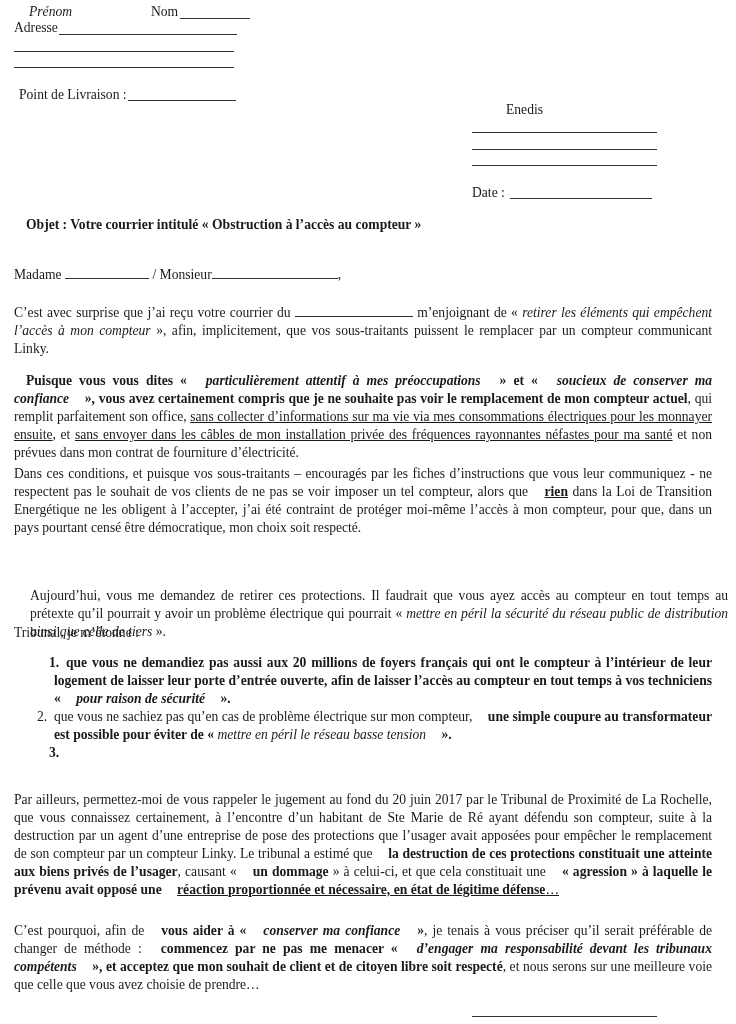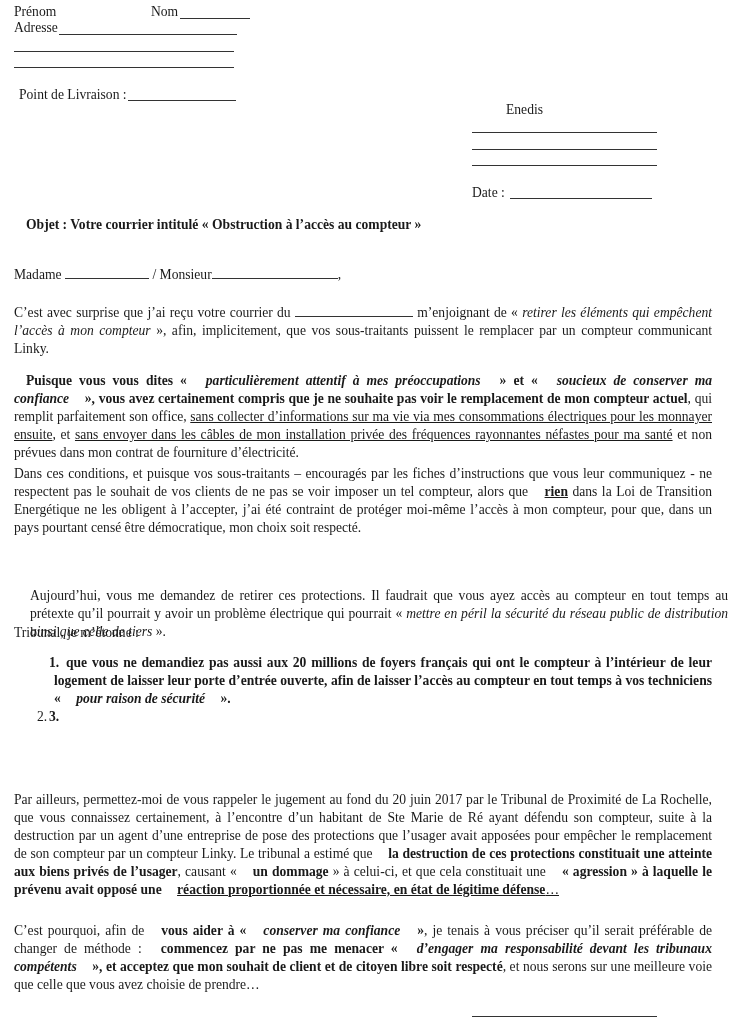--- a/index.html
+++ b/index.html
@@ -22,21 +22,21 @@
   .list li { position: relative; padding-left: 40px; }
   .list .num { position: absolute; left: 23px; top: 0; }
   .b { font-weight: bold; margin-left: 12px; }
   .i { font-style: italic; }
   .u { text-decoration: underline; }
 </style>
 </head>
 <body>
 
 <div>
-  <span class="abs" style="left:14px;top:4px;">Prénom</span>
+  <span class="abs" style="left:29px;top:4px;font-style:italic;">Prénom</span>
   <span class="abs" style="left:151px;top:4px;">Nom</span>
   <div class="line" style="left:180px;top:18px;width:70px;"></div>
   <span class="abs" style="left:14px;top:20px;">Adresse</span>
   <div class="line" style="left:59px;top:34px;width:178px;"></div>
   <div class="line" style="left:14px;top:51px;width:220px;"></div>
   <div class="line" style="left:14px;top:67px;width:220px;"></div>
   <span class="abs" style="left:19px;top:87px;">Point de Livraison :</span>
   <div class="line" style="left:128px;top:100px;width:108px;"></div>
 </div>
 
@@ -58,20 +58,20 @@
 </div>
 
 <p class="para" style="top:304px;margin:0;"><span class="">C’est avec surprise que j’ai reçu votre courrier du </span><span class="blank" style="width: 118px;"></span><span class=""> m’enjoignant de « </span><span class="i">retirer les éléments qui empêchent l’accès à mon compteur</span><span class=""> », afin, implicitement, que vos sous-traitants puissent le remplacer par un compteur communicant Linky.</span></p>
 <p class="para" style="top:372px;margin:0;"><span class="b">Puisque vous vous dites « </span><span class="b i">particulièrement attentif à mes préoccupations</span><span class="b"> » et « </span><span class="b i">soucieux de conserver ma confiance</span><span class="b"> », vous avez certainement compris que je ne souhaite pas voir le remplacement de mon compteur actuel</span><span class="">, qui remplit parfaitement son office, </span><span class="u">sans collecter d’informations sur ma vie via mes consommations électriques pour les monnayer ensuite</span><span class="">, et </span><span class="u">sans envoyer dans les câbles de mon installation privée des fréquences rayonnantes néfastes pour ma santé</span><span class=""> et non prévues dans mon contrat de fourniture d’électricité.</span></p>
 <p class="para" style="top:465px;margin:0;"><span class="">Dans ces conditions, et puisque vos sous-traitants – encouragés par les fiches d’instructions que vous leur communiquez - ne respectent pas le souhait de vos clients de ne pas se voir imposer un tel compteur, alors que </span><span class="b  u">rien</span><span class=""> dans la Loi de Transition Energétique ne les obligent à l’accepter, j’ai été contraint de protéger moi-même l’accès à mon compteur, pour que, dans un pays pourtant censé être démocratique, mon choix soit respecté.</span></p>
 <p class="para" style="top:571px;margin:16px;"><span class="">Aujourd’hui, vous me demandez de retirer ces protections. Il faudrait que vous ayez accès au compteur en tout temps au prétexte qu’il pourrait y avoir un problème électrique qui pourrait « </span><span class="i">mettre en péril la sécurité du réseau public de distribution ainsi que celle de tiers</span><span class=""> ».</span></p>
 <p class="para" style="top:624px;margin:0;"><span class="">Tribunal, je m’étonne :</span></p>
 
 <ol class="list" style="top:654px;">
   <li><span class="num b">1.</span><span><span class="b">que vous ne demandiez pas aussi aux 20 millions de foyers français qui ont le compteur à l’intérieur de leur logement de laisser leur porte d’entrée ouverte, afin de laisser l’accès au compteur en tout temps à vos techniciens « </span><span class="b i">pour raison de sécurité</span><span class="b"> ».</span></span></li>
-  <li><span class="num">2.</span></li>
+  <li><span class="num">2.</span><span><span class="">que vous ne sachiez pas qu’en cas de problème électrique sur mon compteur, </span><span class="b">une simple coupure au transformateur est possible pour éviter de « </span><span class="i">mettre en péril le réseau basse tension</span><span class="b"> ».</span></span></li>
   <li><span class="num b">3.</span></li>
 </ol>
 
 <p class="para" style="top:791px;margin:0;"><span class="">Par ailleurs, permettez-moi de vous rappeler le jugement au fond du 20 juin 2017 par le Tribunal de Proximité de La Rochelle, que vous connaissez certainement, à l’encontre d’un habitant de Ste Marie de Ré ayant défendu son compteur, suite à la destruction par un agent d’une entreprise de pose des protections que l’usager avait apposées pour empêcher le remplacement de son compteur par un compteur Linky. Le tribunal a estimé que </span><span class="b">la destruction de ces protections constituait une atteinte aux biens privés de l’usager</span><span class="">, causant « </span><span class="b">un dommage</span><span class=""> » à celui-ci, et que cela constituait une </span><span class="b">« agression » à laquelle le prévenu avait opposé une </span><span class="b  u">réaction proportionnée et nécessaire, en état de légitime défense</span><span class="u">…</span></p>
 <p class="para" style="top:922px;margin:0;"><span class="">C’est pourquoi, afin de </span><span class="b">vous aider à « </span><span class="b i">conserver ma confiance</span><span class="b"> »</span><span class="">, je tenais à vous préciser qu’il serait préférable de changer de méthode : </span><span class="b">commencez par ne pas me menacer « </span><span class="b i">d’engager ma responsabilité devant les tribunaux compétents</span><span class="b"> », et acceptez que mon souhait de client et de citoyen libre soit respecté</span><span class="">, et nous serons sur une meilleure voie que celle que vous avez choisie de prendre…</span></p>
 
 <div class="line" style="left:472px;top:1016px;width:185px;"></div>
 
 </body></html>

